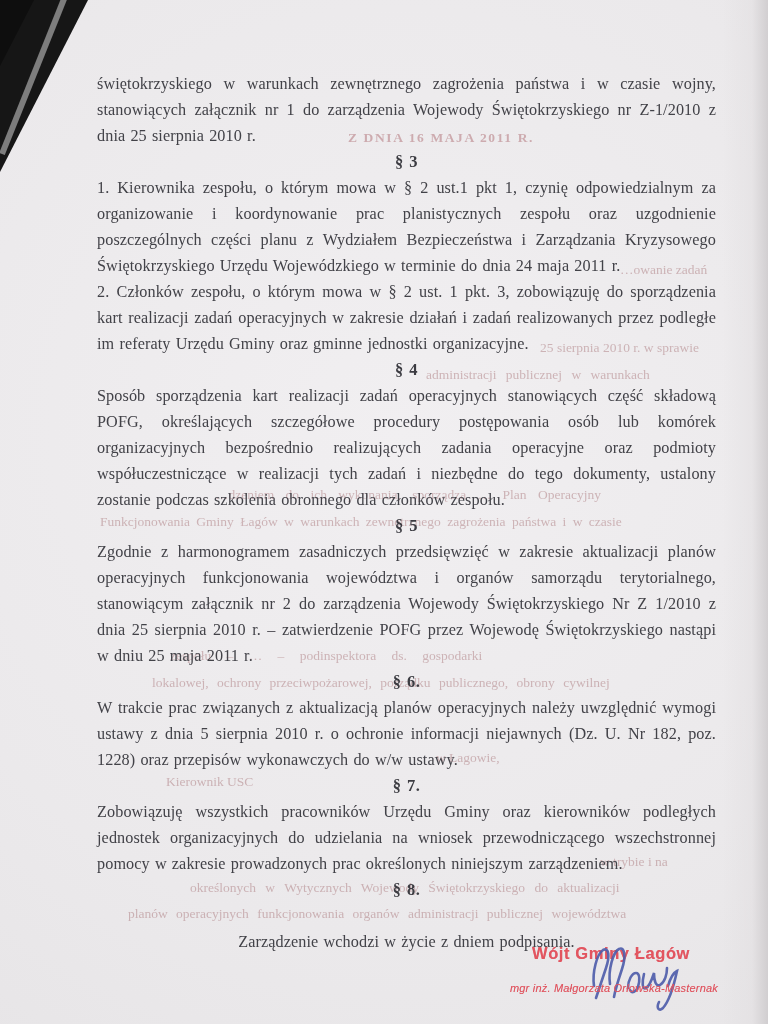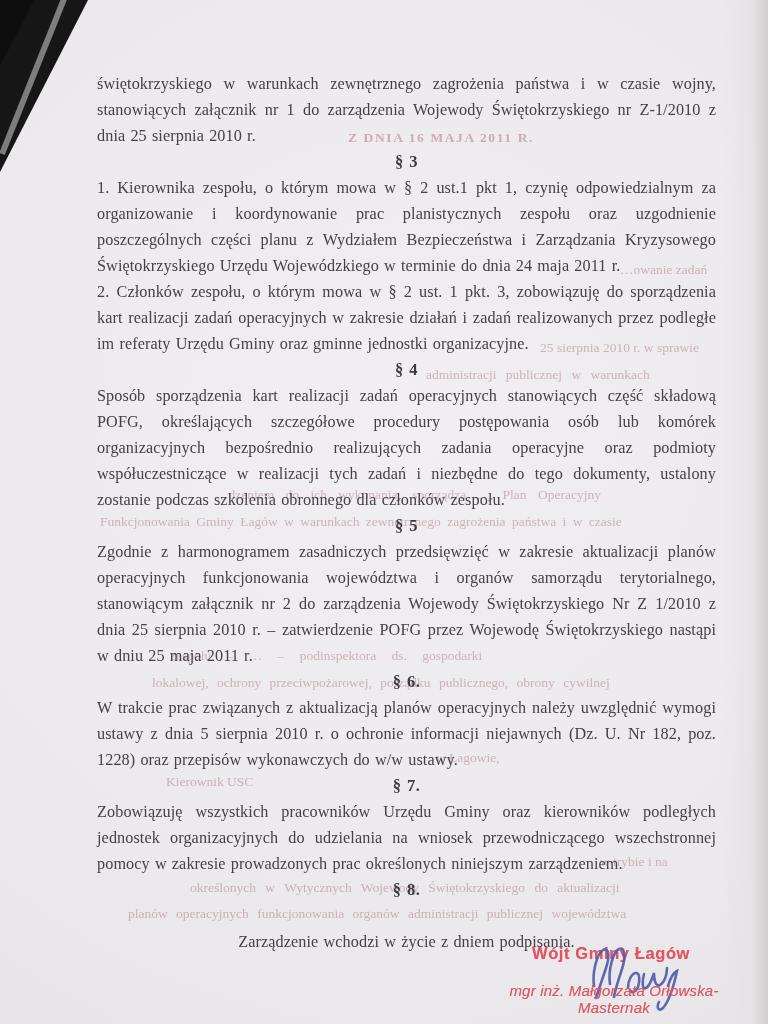--- a/index.html
+++ b/index.html
@@ -53,21 +53,21 @@
   
   .sig-title{
     position:absolute;left:505px;top:944px;width:212px;text-align:center;
     font-family:"Liberation Sans", sans-serif;font-weight:700;
     font-size:16.5px;letter-spacing:.6px;color:#e25560;
     text-shadow:0 0 .5px rgba(226,85,96,.6);
   }
   .sig-name{
     position:absolute;left:494px;top:982px;width:240px;text-align:center;
     font-family:"Liberation Sans", sans-serif;font-style:italic;
-    font-size:15px;letter-spacing:.2px;color:#e05560;
+    font-size:11px;letter-spacing:.2px;color:#e05560;
     text-shadow:0 0 .4px rgba(224,85,96,.55);
   }
   .sig-stroke{position:absolute;left:580px;top:942px;width:120px;height:70px;pointer-events:none;}
 </style>
 </head>
 <body>
 
 <div class="page">
 
   <svg class="corner" viewBox="0 0 110 190">

